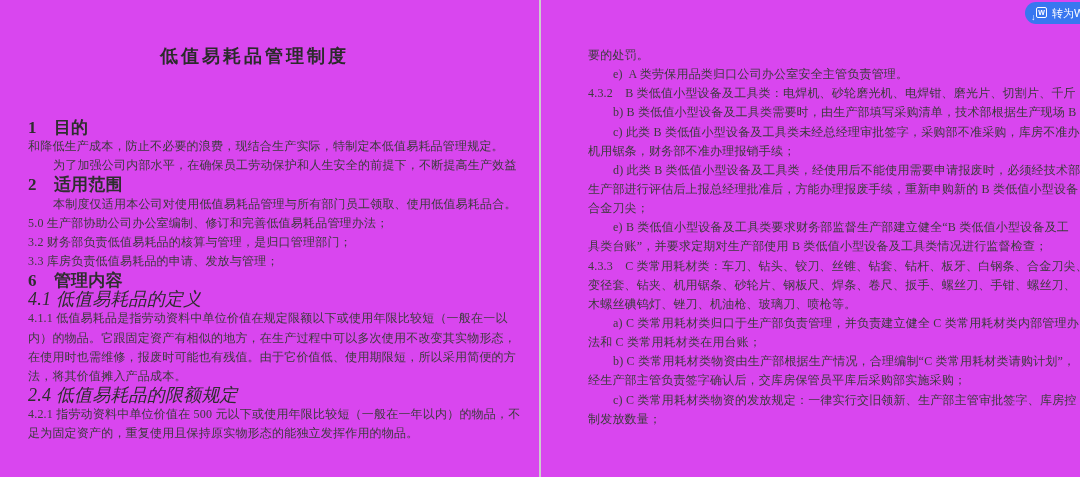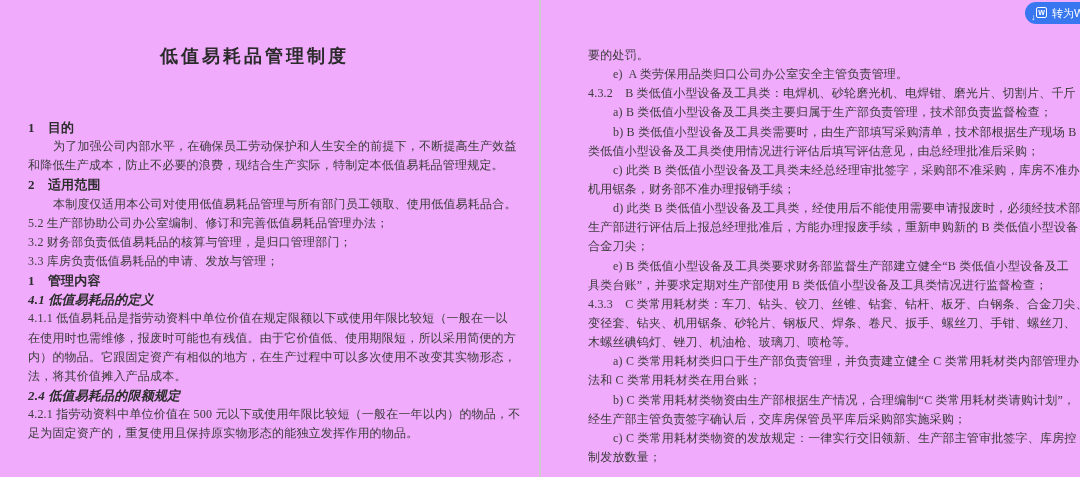--- a/index.html
+++ b/index.html
@@ -1,35 +1,35 @@
 <!DOCTYPE html>
 <html><head>
 <meta charset="utf-8">
 <style>
   * { margin:0; padding:0; box-sizing:border-box; }
   html,body { width:1080px; height:477px; overflow:hidden; background:#ffffff;
     font-family:"Liberation Serif","DejaVu Serif",serif; }
   .viewer { position:relative; width:1080px; height:477px; background:#ffffff; overflow:hidden; }
 
-  .page { position:absolute; top:0; bottom:0; background:#f0abfc; overflow:hidden; }
+  .page { position:absolute; top:0; bottom:0; background:#d946ef; overflow:hidden; }
   .page-left  { left:0;    width:539px; }
   .page-right { left:541px; width:539px; }
   .page-divider { position:absolute; top:0; bottom:0; left:539px; width:2px; background:#cccccc; }
 
   .doc-title { position:absolute; top:44px; left:0; right:30px; text-align:center;
     font-size:18px; font-weight:bold; letter-spacing:3px; color:#2b2b2b; }
 
   .lines { position:absolute; }
   .page-left  .lines { top:118px; left:28px; width:505px; }
   .page-right .lines { top:46px;  left:47px; width:490px; }
 
   .ln { height:19.15px; line-height:19.15px; font-size:12px; color:#3c3c3c;
     white-space:pre; letter-spacing:0.2px; }
-  .ln.h1 { font-weight:bold; color:#2e2e2e; font-size:13px; }
-  .ln.h2 { font-weight:bold; font-style:italic; color:#2e2e2e; font-size:13px; }
+  .ln.h1 { font-weight:bold; color:#2e2e2e; font-size:17px; }
+  .ln.h2 { font-weight:normal; font-style:italic; color:#2e2e2e; font-size:18px; }
   .ln.pi { padding-left:25px; }
 
   .convert-badge { position:absolute; top:2px; left:1025px; height:22px; min-width:86px;
     background:#3877f0; border-radius:11px; display:flex; align-items:center;
     padding:0 10px 0 7px; color:#ffffff; cursor:pointer;
     font-family:"Liberation Sans","DejaVu Sans",sans-serif; }
   .convert-badge .icon-wrap { position:relative; width:15px; height:13px; margin-right:5px; flex:none; }
   .convert-badge .doc-box { position:absolute; right:0; top:0; width:11px; height:11px;
     border:1px solid #ffffff; border-radius:2px; font-size:7px; font-weight:bold;
     display:flex; align-items:center; justify-content:center; color:#ffffff; }
@@ -38,49 +38,47 @@
 </style>
 </head>
 <body>
 
 <div class="viewer">
 
   <div class="page page-left">
     <div class="doc-title">低值易耗品管理制度</div>
     <div class="lines">
       <div class="ln h1">1　目的</div>
+      <div class="ln">和降低生产成本，防止不必要的浪费，现结合生产实际，特制定本低值易耗品管理规定。</div>
       <div class="ln pi">为了加强公司内部水平，在确保员工劳动保护和人生安全的前提下，不断提高生产效益</div>
-      <div class="ln">和降低生产成本，防止不必要的浪费，现结合生产实际，特制定本低值易耗品管理规定。</div>
       <div class="ln h1">2　适用范围</div>
       <div class="ln pi">本制度仅适用本公司对使用低值易耗品管理与所有部门员工领取、使用低值易耗品合。</div>
-      <div class="ln">5.2 生产部协助公司办公室编制、修订和完善低值易耗品管理办法；</div>
+      <div class="ln">5.0 生产部协助公司办公室编制、修订和完善低值易耗品管理办法；</div>
       <div class="ln">3.2 财务部负责低值易耗品的核算与管理，是归口管理部门；</div>
       <div class="ln">3.3 库房负责低值易耗品的申请、发放与管理；</div>
-      <div class="ln h1">1　管理内容</div>
+      <div class="ln h1">6　管理内容</div>
       <div class="ln h2">4.1 低值易耗品的定义</div>
       <div class="ln">4.1.1 低值易耗品是指劳动资料中单位价值在规定限额以下或使用年限比较短（一般在一以</div>
+      <div class="ln">内）的物品。它跟固定资产有相似的地方，在生产过程中可以多次使用不改变其实物形态，</div>
       <div class="ln">在使用时也需维修，报废时可能也有残值。由于它价值低、使用期限短，所以采用简便的方</div>
-      <div class="ln">内）的物品。它跟固定资产有相似的地方，在生产过程中可以多次使用不改变其实物形态，</div>
       <div class="ln">法，将其价值摊入产品成本。</div>
       <div class="ln h2">2.4 低值易耗品的限额规定</div>
       <div class="ln">4.2.1 指劳动资料中单位价值在 500 元以下或使用年限比较短（一般在一年以内）的物品，不</div>
       <div class="ln">足为固定资产的，重复使用且保持原实物形态的能独立发挥作用的物品。</div>
     </div>
   </div>
 
   <div class="page-divider"></div>
 
   <div class="page page-right">
     <div class="lines">
       <div class="ln">要的处罚。</div>
       <div class="ln pi">e)  A 类劳保用品类归口公司办公室安全主管负责管理。</div>
       <div class="ln">4.3.2　B 类低值小型设备及工具类：电焊机、砂轮磨光机、电焊钳、磨光片、切割片、千斤</div>
-      <div class="ln pi">a) B 类低值小型设备及工具类主要归属于生产部负责管理，技术部负责监督检查；</div>
       <div class="ln pi">b) B 类低值小型设备及工具类需要时，由生产部填写采购清单，技术部根据生产现场 B</div>
-      <div class="ln">类低值小型设备及工具类使用情况进行评估后填写评估意见，由总经理批准后采购；</div>
       <div class="ln pi">c) 此类 B 类低值小型设备及工具类未经总经理审批签字，采购部不准采购，库房不准办</div>
       <div class="ln">机用锯条，财务部不准办理报销手续；</div>
       <div class="ln pi">d) 此类 B 类低值小型设备及工具类，经使用后不能使用需要申请报废时，必须经技术部、</div>
       <div class="ln">生产部进行评估后上报总经理批准后，方能办理报废手续，重新申购新的 B 类低值小型设备</div>
       <div class="ln">合金刀尖；</div>
       <div class="ln pi">e) B 类低值小型设备及工具类要求财务部监督生产部建立健全“B 类低值小型设备及工</div>
       <div class="ln">具类台账”，并要求定期对生产部使用 B 类低值小型设备及工具类情况进行监督检查；</div>
       <div class="ln">4.3.3　C 类常用耗材类：车刀、钻头、铰刀、丝锥、钻套、钻杆、板牙、白钢条、合金刀尖、</div>
       <div class="ln">变径套、钻夹、机用锯条、砂轮片、钢板尺、焊条、卷尺、扳手、螺丝刀、手钳、螺丝刀、</div>
       <div class="ln">木螺丝碘钨灯、锉刀、机油枪、玻璃刀、喷枪等。</div>

